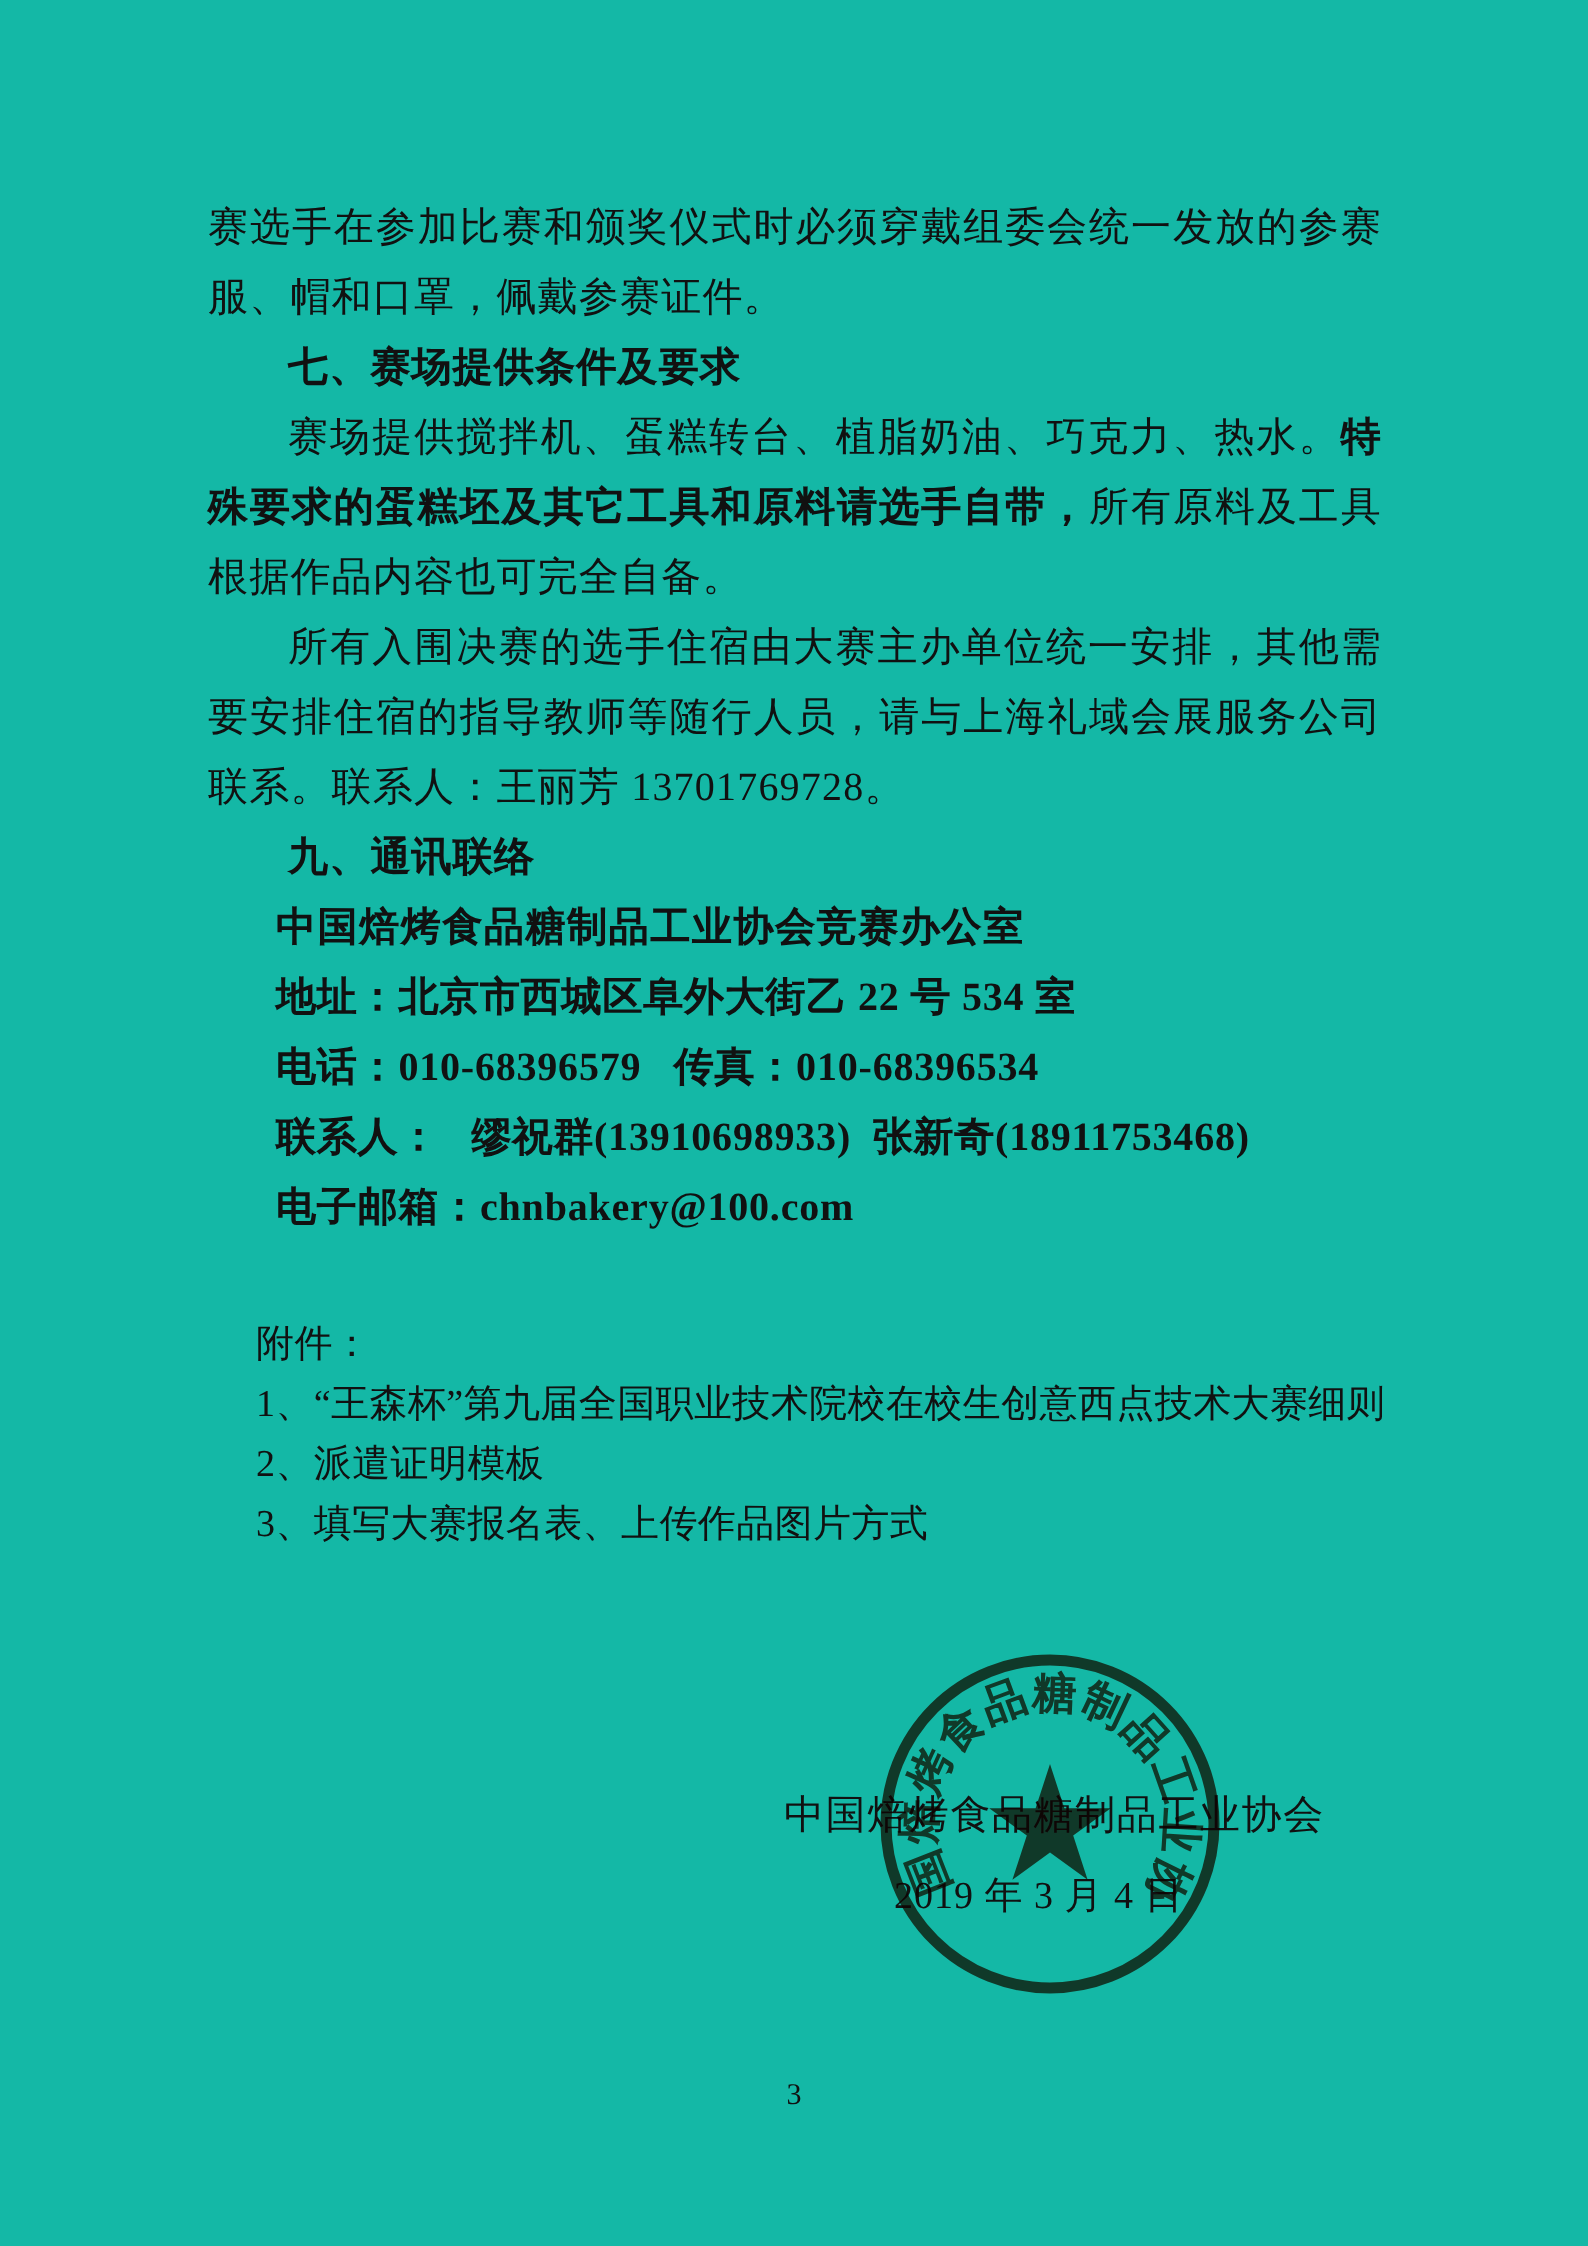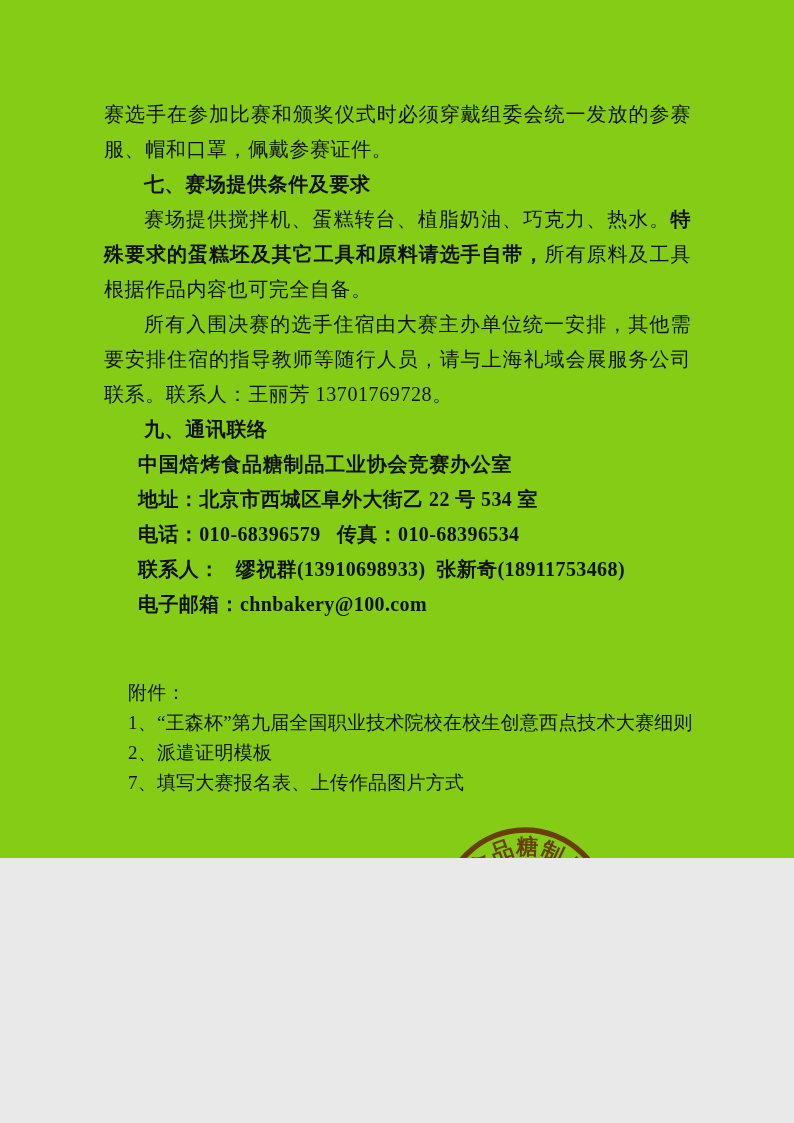--- a/index.html
+++ b/index.html
@@ -1,20 +1,20 @@
 <!DOCTYPE html>
 <html><head>
 <meta charset="utf-8">
 <style>
   html,body { margin:0; padding:0; background:#e9e9e9; }
   .page {
     position:relative;
-    width:794px; height:858px;
+    width:794px; height:1123px;
     margin:0 auto;
-    background:#84cc16;
+    background:#14b8a6;
     overflow:hidden;
     font-family:"Liberation Serif","DejaVu Serif",serif;
     color:#111111;
   }
   .content {
     position:absolute;
     left:104px; top:97px; width:587px;
   }
   .content p { margin:0; }
   .body {
@@ -32,21 +32,21 @@
   }
   .b { font-weight:bold; }
   .contact {
     font-size:20px; line-height:35px;
     padding-left:34px;
     letter-spacing:0.4px;
     white-space:pre-wrap;
     font-weight:bold;
   }
   .bold-line { font-weight:bold; font-family:Liberation Serif, serif; letter-spacing:0.8px; }
-  .attachments { margin-top:56px; padding-left:24px; }
+  .attachments { margin-top:36px; padding-left:24px; }
   .att-label, .att-item {
     font-size:19px; line-height:30px;
     letter-spacing:0.2px;
     white-space:nowrap;
   }
   .sig-org {
     position:absolute; left:392px; top:894px;
     font-size:20px; line-height:28px;
     letter-spacing:0.8px; white-space:nowrap;
   }
@@ -97,21 +97,21 @@
     <p class="contact">电话：010-68396579   传真：010-68396534</p>
 
     <p class="contact">联系人：   缪祝群(13910698933)  张新奇(18911753468)</p>
 
     <p class="contact">电子邮箱：chnbakery@100.com</p>
 
     <div class="attachments">
       <p class="att-label">附件：</p>
       <p class="att-item">1、“王森杯”第九届全国职业技术院校在校生创意西点技术大赛细则</p>
       <p class="att-item">2、派遣证明模板</p>
-      <p class="att-item">7、填写大赛报名表、上传作品图片方式</p>
+      <p class="att-item">3、填写大赛报名表、上传作品图片方式</p>
     </div>
   </div>
 
   <div class="sig-org">中国焙烤食品糖制品工业协会</div>
   <div class="sig-date">2019 年 3 月 4 日</div>
 
   <svg class="stamp" width="176" height="176" viewBox="0 0 176 176" xmlns="http://www.w3.org/2000/svg">
     <circle class="seal-ring" cx="88" cy="88" r="82" style="stroke: rgb(200, 64, 46);"></circle>
     <path id="sealArc" d="M 43.6 125.3 A 58 58 0 1 1 129 129" fill="none"></path>
     <text class="seal-text" style="fill: rgb(200, 64, 46);">

